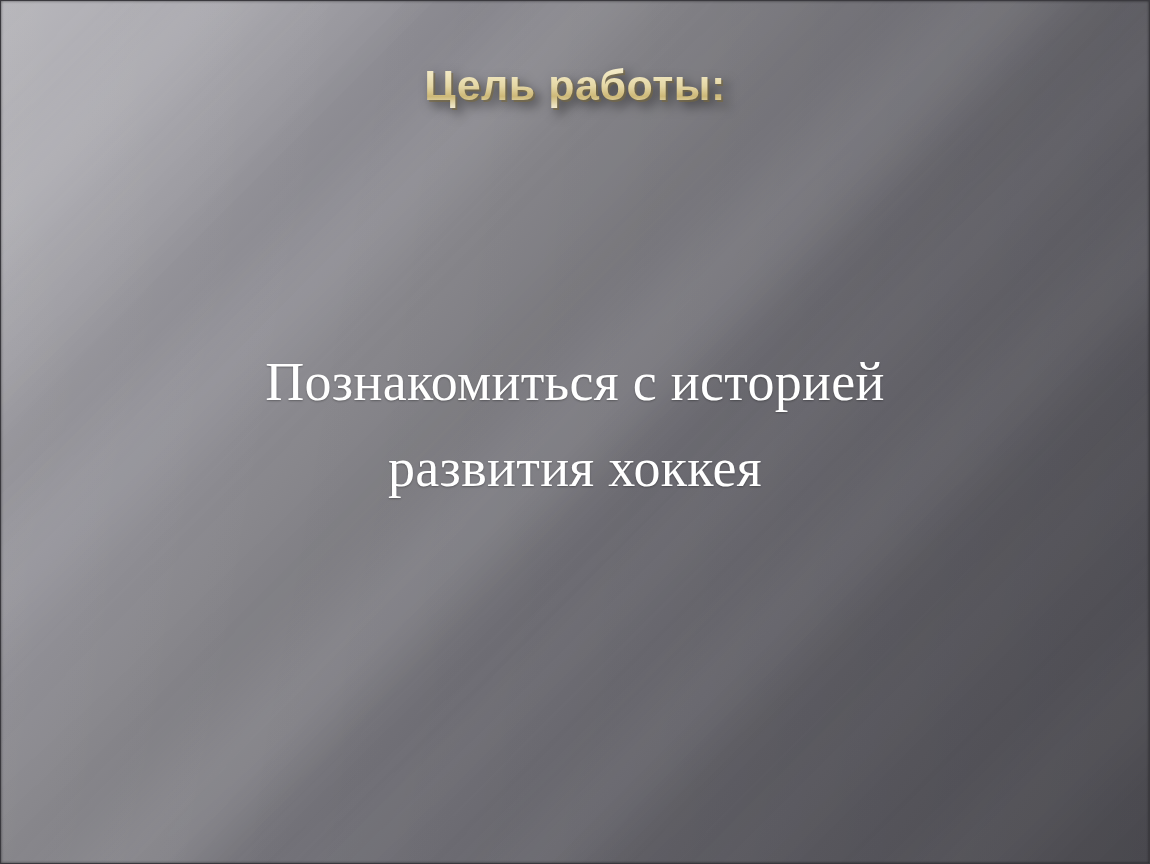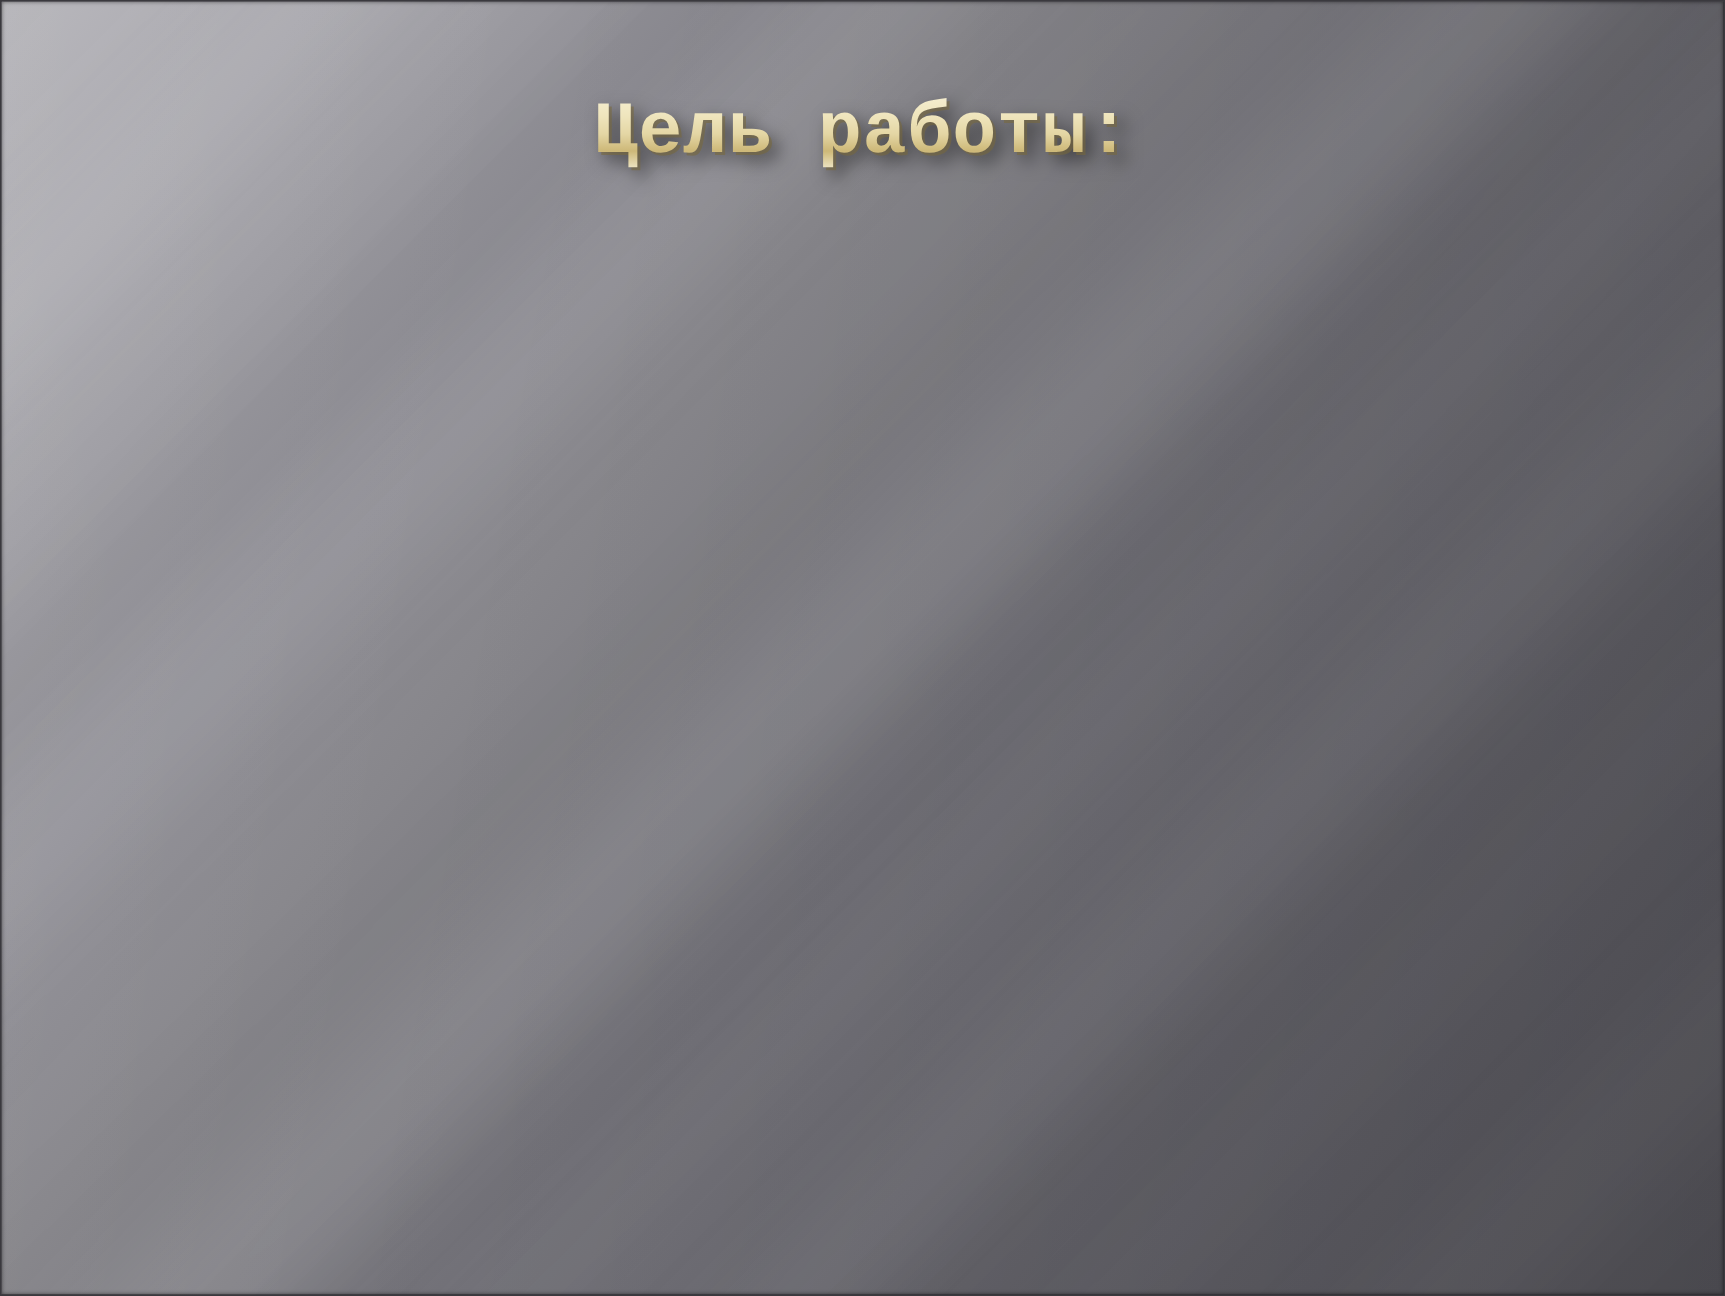--- a/index.html
+++ b/index.html
@@ -84,23 +84,23 @@
   .title-block {
     position: absolute;
     left: 0;
     right: 0;
     top: 62px;
     text-align: center;
     z-index: 5;
   }
   .title {
     display: inline-block;
-    font-family: Liberation Mono, monospace;
+    font-family: Liberation Sans, sans-serif;
     font-weight: bold;
-    font-size: 49px;
+    font-size: 43px;
     letter-spacing: 0.5px;
     line-height: 1.05;
     color: #e9dfb9;
     background: linear-gradient(180deg,
         #f6efd2 0%,
         #efe5bd 28%,
         #e4d6a4 52%,
         #cdb878 74%,
         #e7dcb4 92%,
         #f2ead0 100%);
@@ -153,14 +153,18 @@
     <div class="streak s10"></div>
   </div>
 
   <div class="vignette-right"></div>
   <div class="vignette-edge"></div>
 
   <div class="title-block">
     <span class="title">Цель работы:</span>
   </div>
 
+  <div class="body-block">
+    <div class="body-line">Познакомиться с историей</div>
+    <div class="body-line">развития хоккея</div>
+  </div>
 
 </div>
 
 </body></html>

